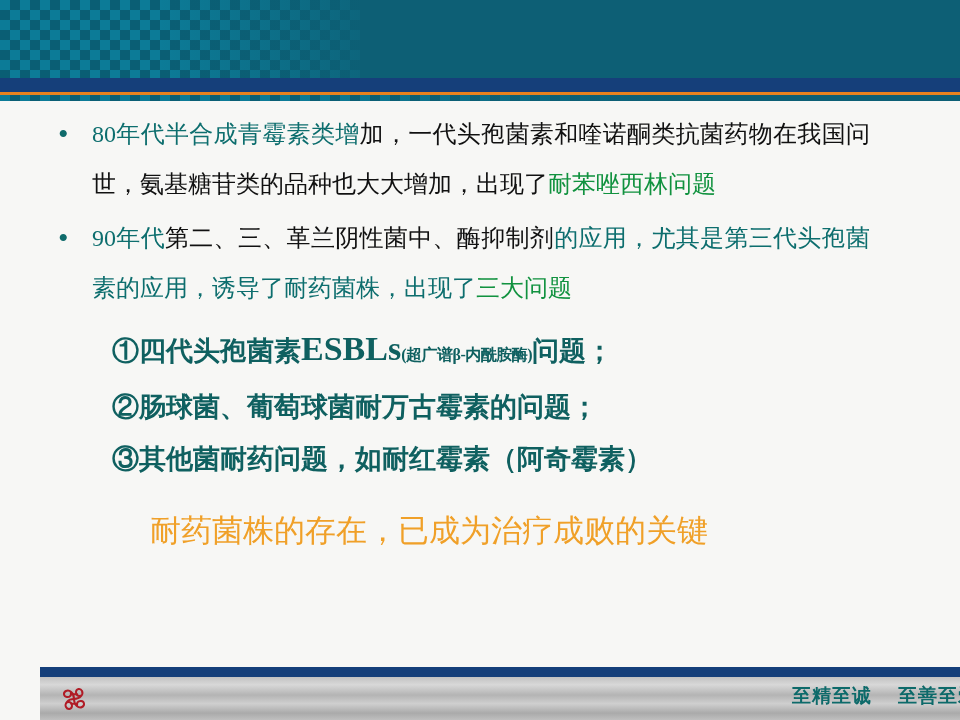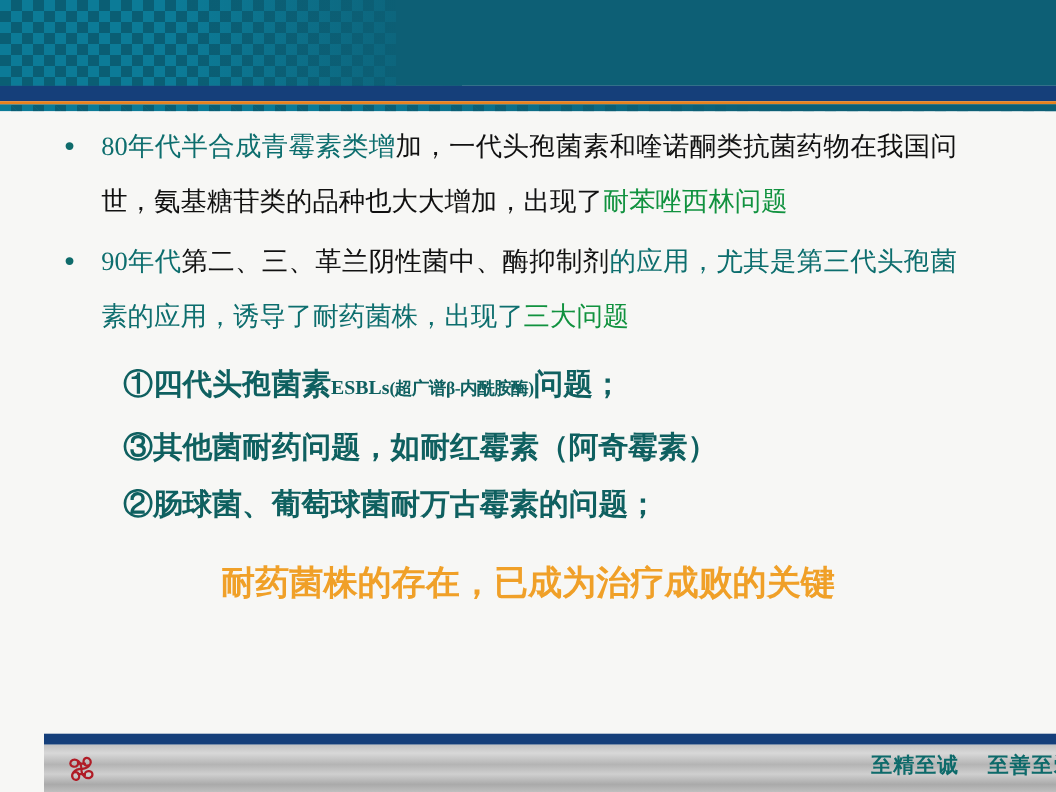--- a/index.html
+++ b/index.html
@@ -126,33 +126,33 @@
     font-weight: bold;
     white-space: nowrap;
   }
   .subitem .small {
     font-size: 16px;
     font-weight: bold;
     letter-spacing: -0.5px;
   }
   .subitem .latin {
     font-family: "Liberation Serif", serif;
-    font-size: 18px;
+    font-size: 34px;
   }
   .s1 { margin-top: 10px; }
 
   
   .conclusion {
     margin-top: 22px;
+    padding-left: 150px;
     font-size: 31px;
     line-height: 48px;
     color: #f0a028;
-    font-weight: bold;
+    font-weight: normal;
     white-space: nowrap;
-    text-align: center;
   }
 
   
   .footer {
     position: absolute;
     left: 0; top: 667px;
     width: 960px;
     height: 53px;
     margin-left: 40px;
   }
@@ -208,23 +208,23 @@
       <div class="bullet-text"><span class="c-teal">80年代半合成青霉素类增</span><span class="c-black">加，一代头孢菌素和喹诺酮类抗菌药物在我国问世，氨基糖苷类的品种也大大增加，出现了</span><span class="c-green">耐苯唑西林问题</span></div>
     </div>
 
     <div class="bullet-row b2">
       <div class="bullet-dot">•</div>
       <div class="bullet-text"><span class="c-teal">90年代</span><span class="c-black">第二、三、革兰阴性菌中、酶抑制剂</span><span class="c-teal">的应用，尤其是第三代头孢菌素的应用，诱导了耐药菌株，出现了</span><span class="c-green">三大问题</span></div>
     </div>
 
     <div class="subitem s1"><span>①</span><span>四代头孢菌素</span><span class="latin">ESBLs</span><span class="small">(超广谱β-内酰胺酶)</span><span>问题；</span></div>
 
+    <div class="subitem"><span>②</span><span>肠球菌、葡萄球菌耐万古霉素的问题；</span></div>
+
     <div class="subitem"><span>③</span><span>其他菌耐药问题，如耐红霉素（阿奇霉素）</span></div>
-
-    <div class="subitem"><span>②</span><span>肠球菌、葡萄球菌耐万古霉素的问题；</span></div>
 
     <div class="conclusion">耐药菌株的存在，已成为治疗成败的关键</div>
 
   </div>
 
   <div class="footer">
     <div class="footer-navy"></div>
     <div class="footer-bar"></div>
 
     <svg class="footer-logo" viewBox="0 0 100 100">

